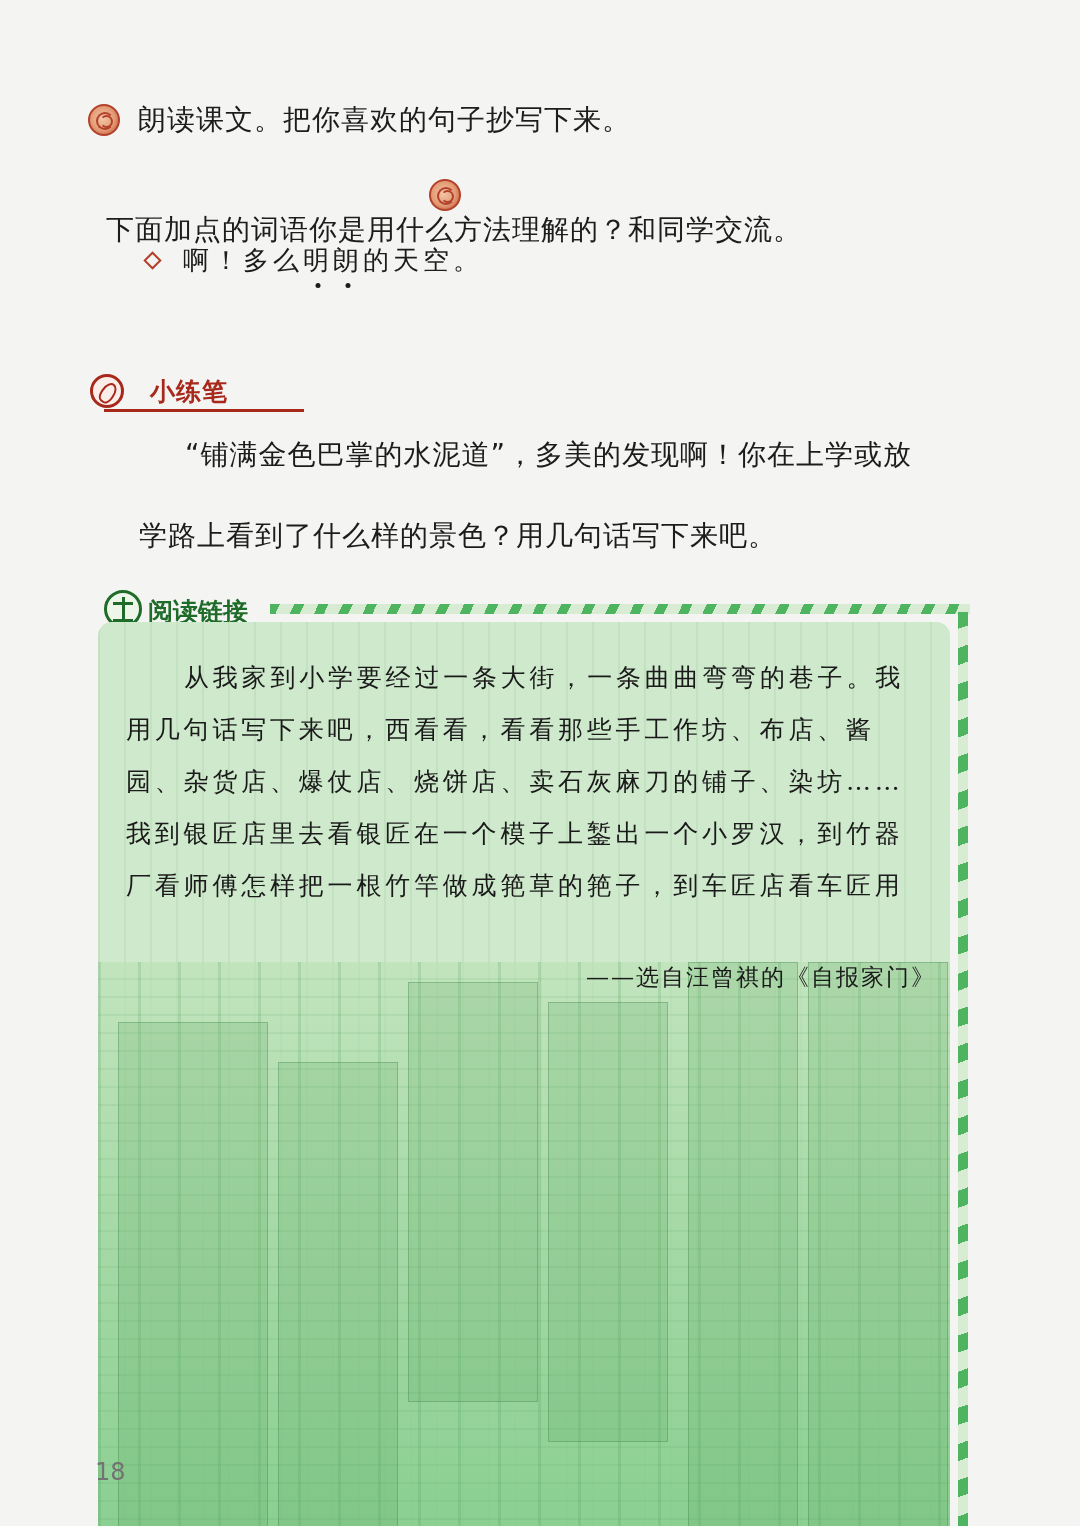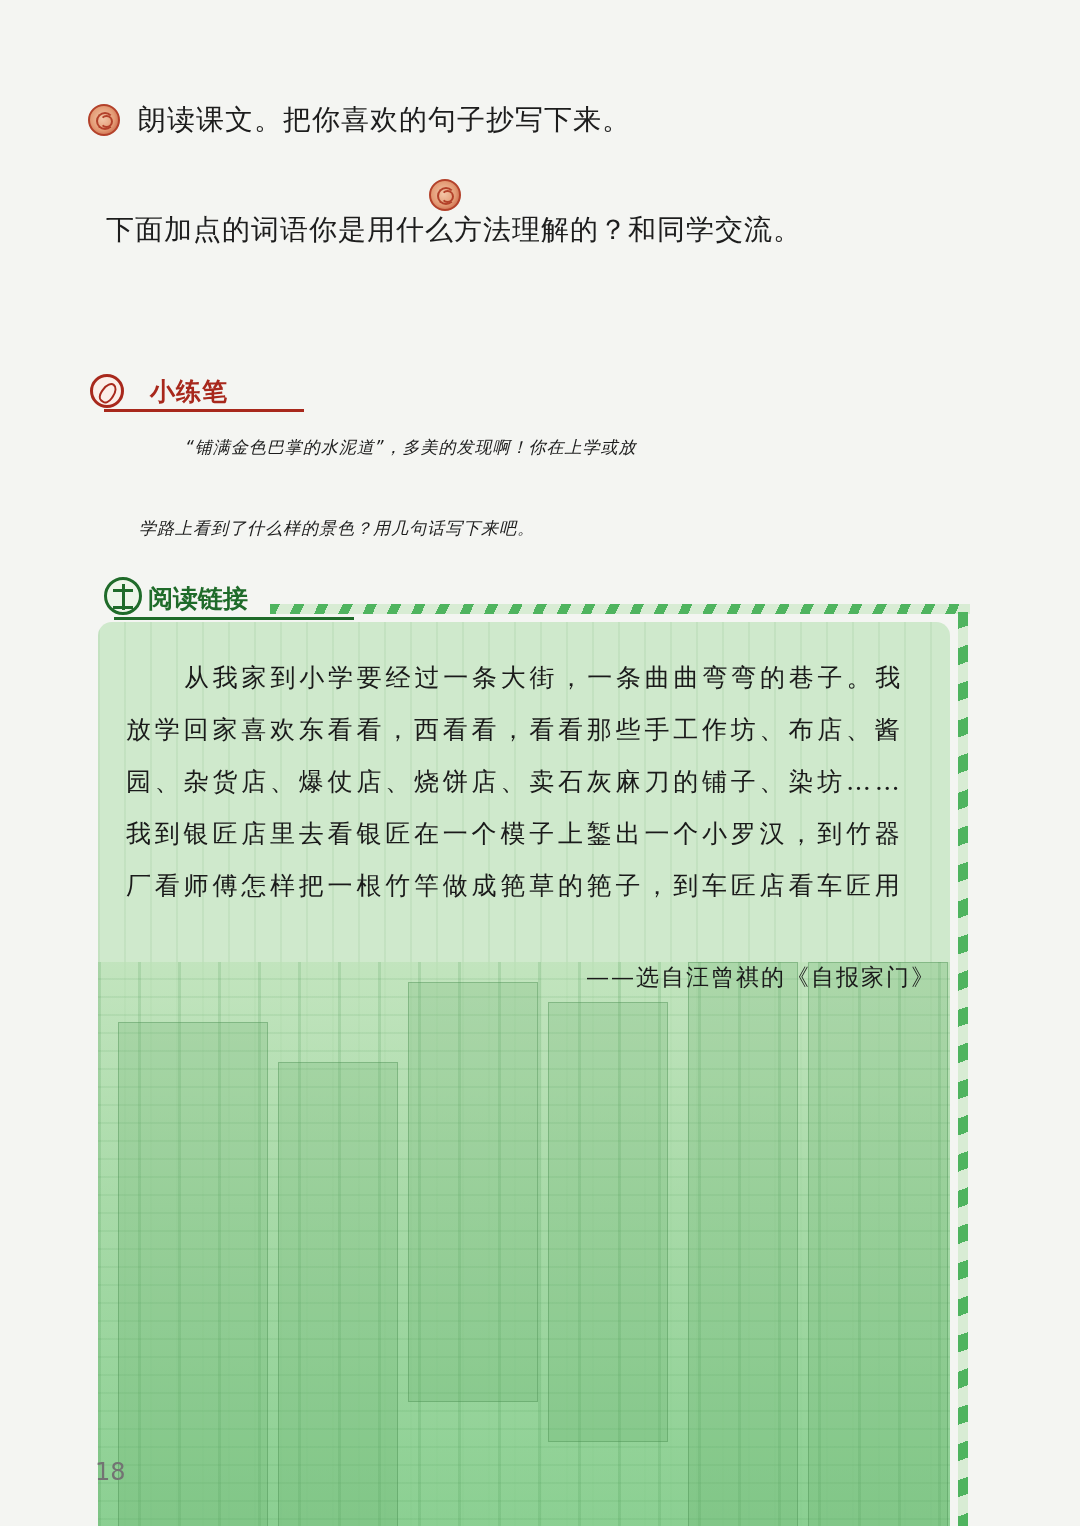--- a/index.html
+++ b/index.html
@@ -53,25 +53,25 @@
     }
     .practice-head .ico::before {
       content: ""; position: absolute; left: 8px; top: 5px; width: 10px; height: 18px;
       border: 2px solid #a8281c; border-radius: 50% 50% 40% 40%; transform: rotate(35deg);
     }
     .practice-head .label { font-size: 25px; color: #a8281c; margin-left: 6px; font-weight: bold; letter-spacing: 1px; }
     .practice-head .underline {
       position: absolute; left: 14px; bottom: -4px; width: 200px; height: 3px; background: #a8281c;
     }
 
-    .para { position: absolute; font-size: 17px; letter-spacing: 1px; font-style: italic; }
+    .para { position: absolute; font-size: 28px; letter-spacing: 1px; }
     #practice-line1 { left: 185px; top: 436px; }
     #practice-line2 { left: 139px; top: 489px; margin-top: 28px; }
 
-    .reading-head { left: 104px; top: 577px; }
+    .reading-head { left: 104px; top: 590px; }
     .reading-head .ico {
       width: 38px; height: 38px; border-radius: 50%; border: 3px solid #1f6b2a; background: #eef6ea;
       position: relative;
     }
     .reading-head .ico::before {
       content: ""; position: absolute; left: 6px; top: 9px; width: 20px; height: 14px;
       border-top: 3px solid #1f6b2a; border-bottom: 3px solid #1f6b2a;
     }
     .reading-head .ico::after {
       content: ""; position: absolute; left: 15px; top: 4px; width: 3px; height: 26px; background: #1f6b2a;
@@ -129,20 +129,27 @@
   <div class="exercise" id="ex1">
     <span class="badge"></span>
     <span class="text">朗读课文。把你喜欢的句子抄写下来。</span>
   </div>
 
   <div class="exercise" id="ex2">
     <span class="badge"></span>
     <span class="text">下面加点的词语你是用什么方法理解的？和同学交流。</span>
   </div>
 
+  <div class="sub" id="sub1">
+    <span class="diamond"></span>
+    <span>啊！多么</span>
+    <span class="dotted">明</span>
+    <span class="dotted">朗</span>
+    <span>的天空。</span>
+  </div>
 
 
   <div class="section-head practice-head">
     <span class="ico"></span>
     <span class="label">小练笔</span>
     <span class="underline"></span>
   </div>
 
   <div class="para" id="practice-line1">“铺满金色巴掌的水泥道”，多美的发现啊！你在上学或放</div>
   <div class="para" id="practice-line2">学路上看到了什么样的景色？用几句话写下来吧。</div>
@@ -160,21 +167,21 @@
     <div class="illustration">
       <div class="bldg" style="left:20px;top:60px;width:150px;height:560px;"></div>
       <div class="bldg" style="left:180px;top:100px;width:120px;height:480px;"></div>
       <div class="bldg" style="left:310px;top:20px;width:130px;height:420px;"></div>
       <div class="bldg" style="left:450px;top:40px;width:120px;height:440px;"></div>
       <div class="bldg" style="left:590px;top:0px;width:110px;height:640px;"></div>
       <div class="bldg" style="left:710px;top:0px;width:140px;height:640px;"></div>
     </div>
     <div class="reading-text">
       <span class="line first">从我家到小学要经过一条大街，一条曲曲弯弯的巷子。我</span>
-      <span class="line">放学回家喜欢东看看，西看看，看看那些手工作坊、布店、酱</span>
+      <span class="line">用几句话写下来吧，西看看，看看那些手工作坊、布店、酱</span>
       <span class="line">园、杂货店、爆仗店、烧饼店、卖石灰麻刀的铺子、染坊……</span>
       <span class="line">我到银匠店里去看银匠在一个模子上錾出一个小罗汉，到竹器</span>
       <span class="line">厂看师傅怎样把一根竹竿做成筢草的筢子，到车匠店看车匠用</span>
     </div>
     <div class="attribution">——选自汪曾祺的《自报家门》</div>
   </div>
 
   <div class="page-number">18</div>
 </div>
 

